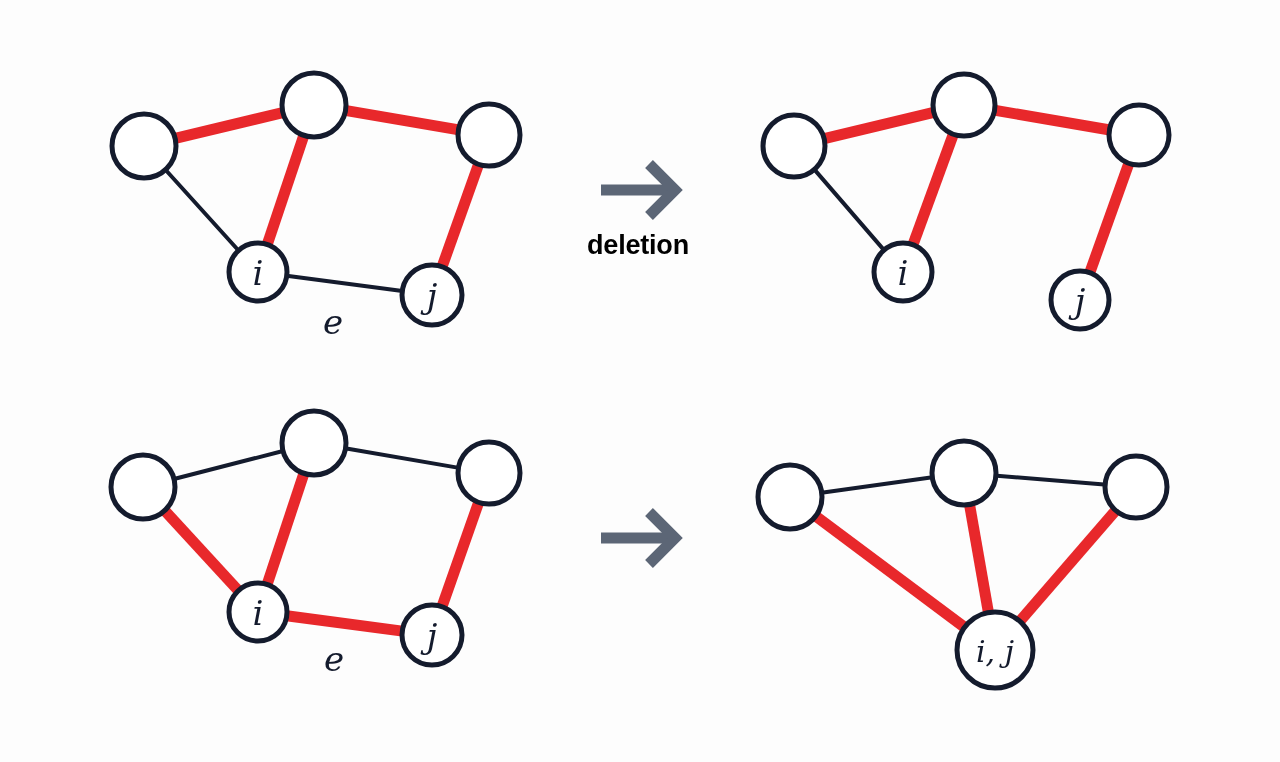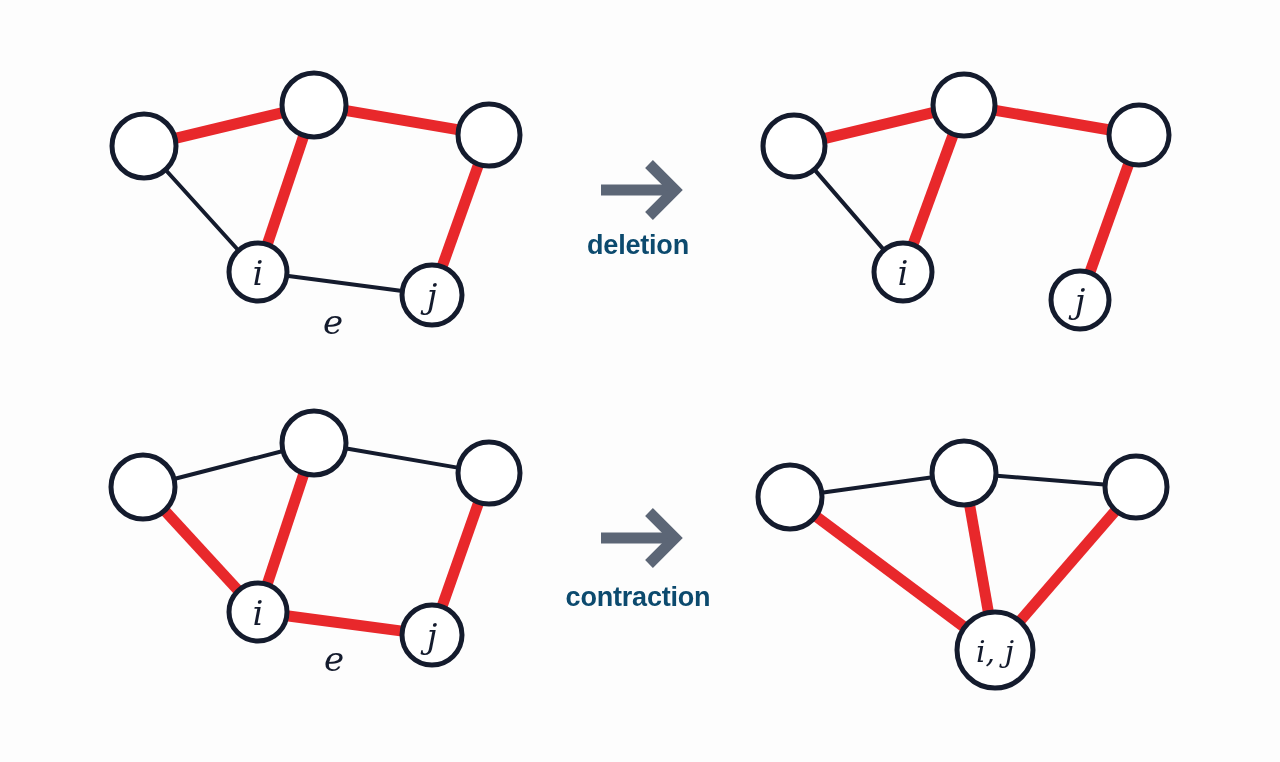--- a/index.html
+++ b/index.html
@@ -67,21 +67,21 @@
     stroke-width: 11;
     stroke-linecap: butt;
     stroke-linejoin: miter;
     fill: none;
   }
   .op-label {
     position: absolute;
     font-family: "Liberation Sans", sans-serif;
     font-weight: bold;
     font-size: 27px;
-    color: #0c4a6e;
+    color: #000000;
     white-space: nowrap;
     text-align: center;
     transform: translateX(-50%);
     letter-spacing: -0.2px;
   }
 </style>
 </head>
 <body>
 
 <div id="stage">
@@ -147,15 +147,14 @@
           <path d="M 649 164 L 675 190 L 649 216" class="arrow-shape"></path>
         </g>
         <g>
           <path d="M 601 538 L 672 538" class="arrow-shape"></path>
           <path d="M 649 512 L 675 538 L 649 564" class="arrow-shape"></path>
         </g>
       </g>
   </svg>
 
   <div class="op-label" id="op-label-0" style="left: 638px; top: 230px;">deletion</div>
-  <div class="op-label" id="op-label-1" style="left: 638px; top: 582px;">contraction</div>
 
 </div>
 
 </body></html>

